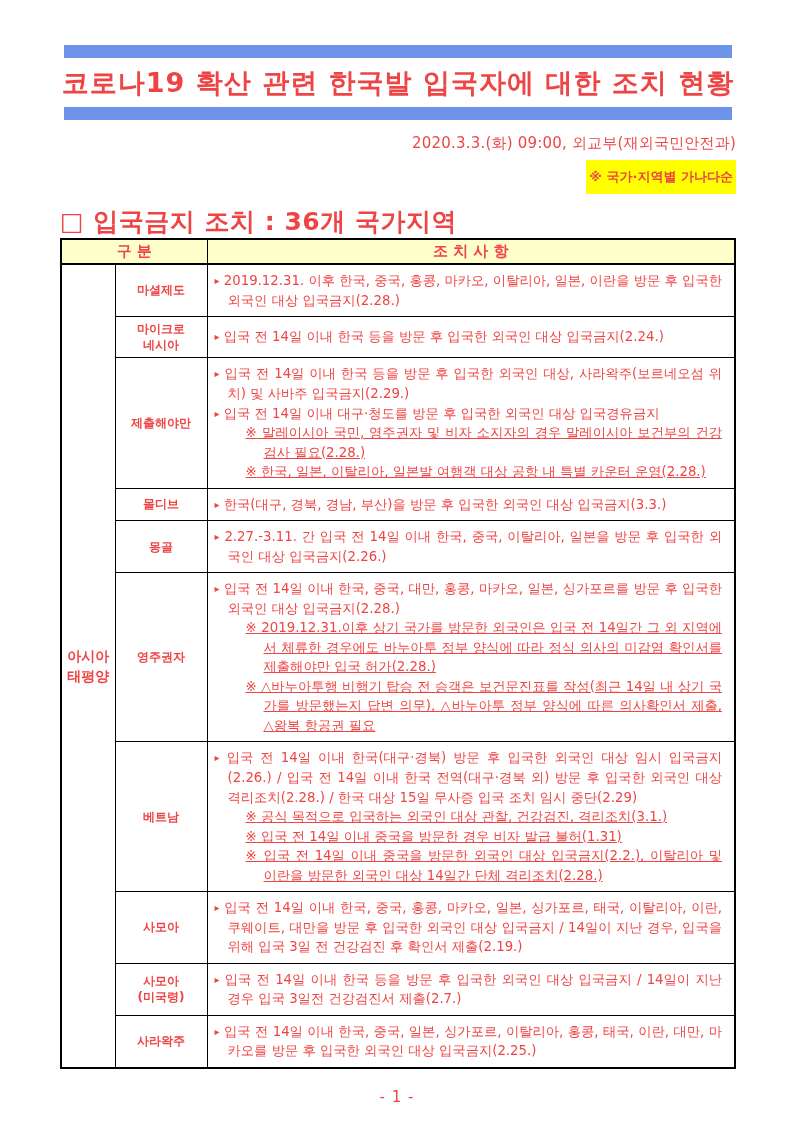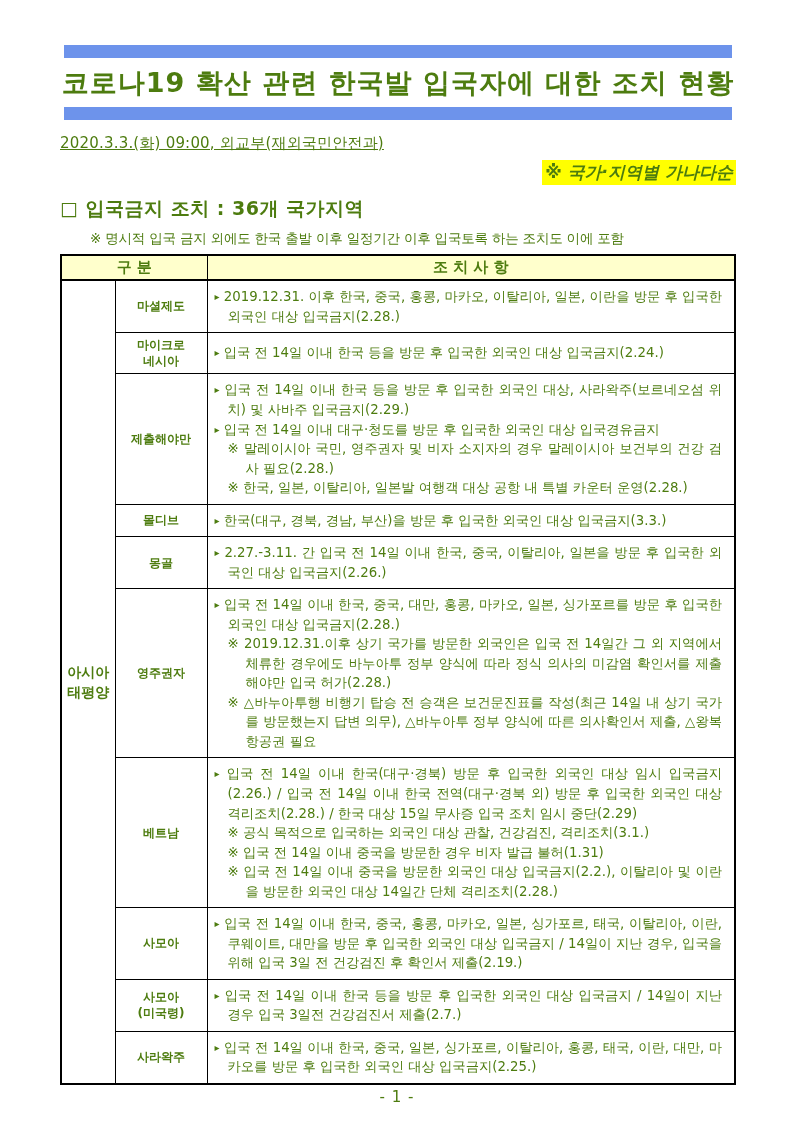--- a/index.html
+++ b/index.html
@@ -5,32 +5,32 @@
   :root{
     --accent-blue:#6D93EB;
     --header-bg:#FFFFCC;
     --highlight:#FFFF00;
     --border:#000000;
   }
   *{box-sizing:border-box;}
   html,body{margin:0;padding:0;background:#ffffff;}
   .page{
     width:794px;height:1124px;position:relative;background:#ffffff;
-    font-family:"DejaVu Sans","Liberation Sans",sans-serif;color:#4d7c0f;
+    font-family:"DejaVu Sans","Liberation Sans",sans-serif;color:#ef4444;
     padding:45px 58px 0 60px;overflow:hidden;
   }
   .bar{height:13px;background:var(--accent-blue);margin:0 4px;}
   .doc-title{
     font-size:27px;font-weight:800;text-align:center;
     margin:7px 0 6px 0;letter-spacing:1px;white-space:nowrap;
   }
-  .dateline{font-size:15px;margin-top:14px;letter-spacing:0.2px;text-decoration:underline;}
+  .dateline{text-align:right;font-size:15px;margin-top:14px;letter-spacing:0.2px;}
   .sortnote-wrap{text-align:right;margin-top:7px;}
-  .sortnote{background:var(--highlight);font-size:17px;font-weight:700;padding:1px 3px;display:inline-block;font-style:italic;}
-  .section-title{font-size:19px;font-weight:800;margin-top:11px;letter-spacing:0.5px;}
+  .sortnote{background:var(--highlight);font-size:13px;font-weight:700;padding:8px 3px;display:inline-block;}
+  .section-title{font-size:25px;font-weight:800;margin-top:11px;letter-spacing:0.5px;}
   .section-note{font-size:13.5px;margin:8px 0 6px 30px;letter-spacing:-0.2px;}
   table.measures{
     width:676px;border-collapse:collapse;border:2px solid var(--border);
     table-layout:fixed;
   }
   table.measures th{
     background:var(--header-bg);font-size:15px;font-weight:800;
     border:1px solid var(--border);border-bottom:2px solid var(--border);
     padding:2px 0;text-align:center;margin-left:26px;
   }
@@ -41,21 +41,21 @@
   }
   td.country-cell{
     width:92px;font-weight:700;font-size:12px;text-align:center;
     padding:4px 2px;line-height:1.35;
   }
   td.measures-cell{
     font-size:13.3px;padding:6px 12px 6px 7px;line-height:1.47;
     text-align:justify;vertical-align:middle;
   }
   .item{padding-left:13px;text-indent:-13px;}
-  .item.note{margin-left:13px;padding-left:18px;text-indent:-18px;}
+  .item.note{margin-left:31px;padding-left:18px;text-indent:-18px;text-decoration:underline;}
   .item .marker{display:inline;}
   .item.bullet .marker{font-size:10px;position:relative;top:-1px;}
   .footer{
     position:absolute;bottom:18px;left:0;width:100%;
     text-align:center;font-size:15px;letter-spacing:1px;
   }
 </style>
 </head>
 <body>
 
@@ -68,21 +68,20 @@
   <div class="bar"></div>
 
   <div class="dateline">2020.3.3.(화) 09:00, 외교부(재외국민안전과)</div>
 
   <div class="sortnote-wrap">
     <span class="sortnote">※ 국가·지역별 가나다순</span>
   </div>
 
   <div class="section-title">□ 입국금지 조치 : 36개 국가지역</div>
 
-  <div class="section-note">※ 명시적 입국 금지 외에도 한국 출발 이후 일정기간 이후 입국토록 하는 조치도 이에 포함</div>
 
   <table class="measures">
     <colgroup>
       <col style="width:54px">
         <col style="width:92px">
         <col>
     </colgroup>
     <thead>
       <tr>
         <th colspan="2">구 분</th>

